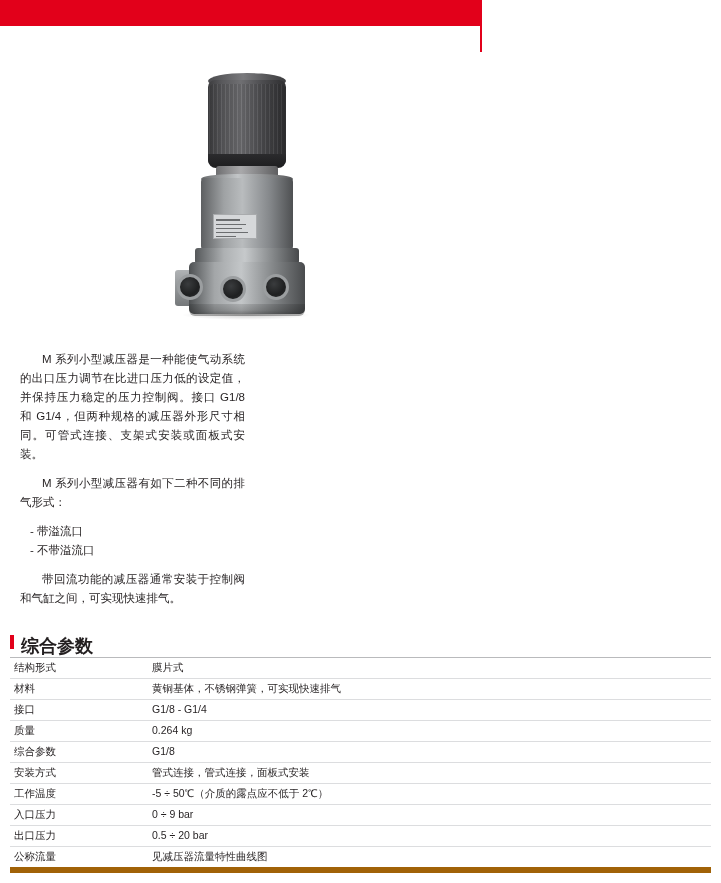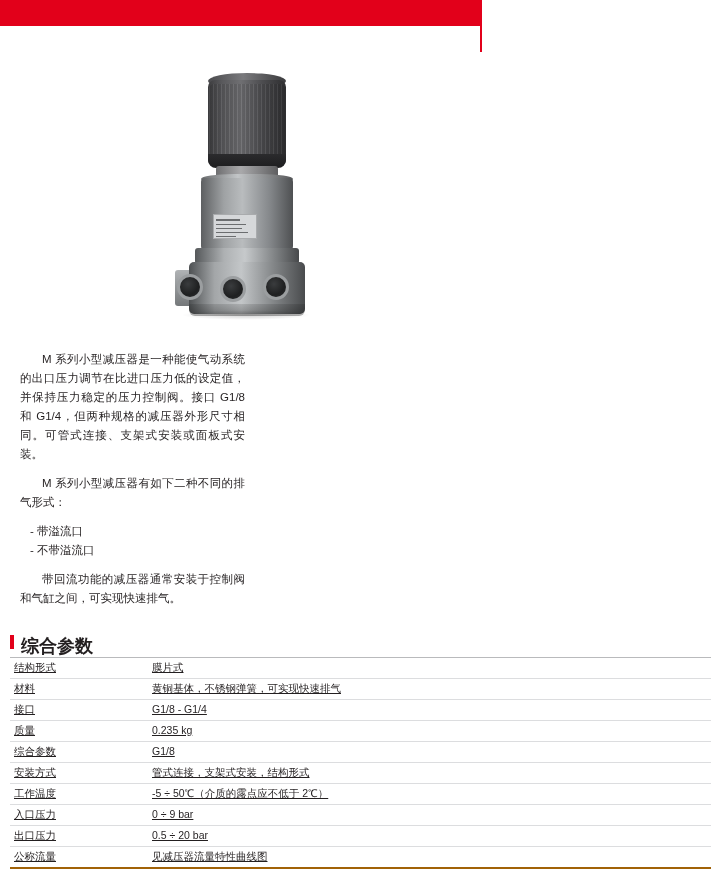--- a/index.html
+++ b/index.html
@@ -243,30 +243,29 @@
   }
 
   
   .spec-table {
     position: absolute;
     left: 10px;
     top: 658px;
     width: 701px;
     border-collapse: collapse;
     font-size: 10.5px;
-    text-decoration: underline;
   }
   .spec-table td {
     padding: 3px 4px 3px 4px;
     vertical-align: top;
     color: #231f20;
     border-bottom: 1px solid #dcdddf;
   }
   .spec-table td.k { width: 138px; }
-  .spec-table tr:last-child td { border-bottom: 2px solid #a16207; }
+  .spec-table tr:last-child td { border-bottom: 6px solid #a16207; }
 </style>
 </head>
 <body>
 
 <div class="top-banner"></div>
 <div class="top-banner-tail"></div>
 
 <div class="product-figure">
   <div class="regulator">
     <div class="knob-top"></div>
@@ -319,29 +318,29 @@
     <tr>
       <td class="k">材料</td>
       <td class="v">黄铜基体，不锈钢弹簧，可实现快速排气</td>
     </tr>
     <tr>
       <td class="k">接口</td>
       <td class="v">G1/8 - G1/4</td>
     </tr>
     <tr>
       <td class="k">质量</td>
-      <td class="v">0.235 kg</td>
+      <td class="v">0.264 kg</td>
     </tr>
     <tr>
       <td class="k">综合参数</td>
       <td class="v">G1/8</td>
     </tr>
     <tr>
       <td class="k">安装方式</td>
-      <td class="v">管式连接，支架式安装，结构形式</td>
+      <td class="v">管式连接，管式连接，面板式安装</td>
     </tr>
     <tr>
       <td class="k">工作温度</td>
       <td class="v">-5 ÷ 50℃（介质的露点应不低于 2℃）</td>
     </tr>
     <tr>
       <td class="k">入口压力</td>
       <td class="v">0 ÷ 9 bar</td>
     </tr>
     <tr>

